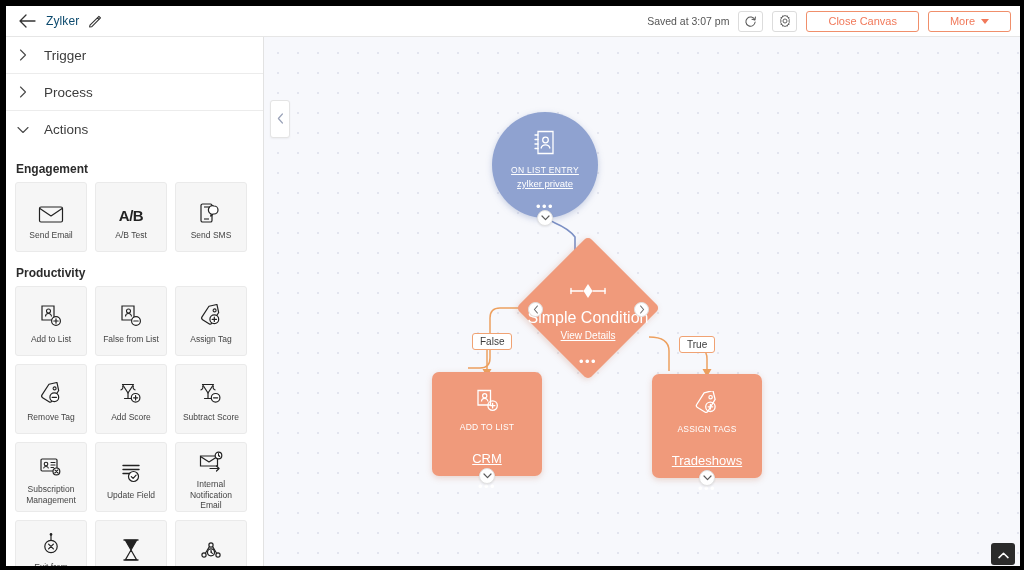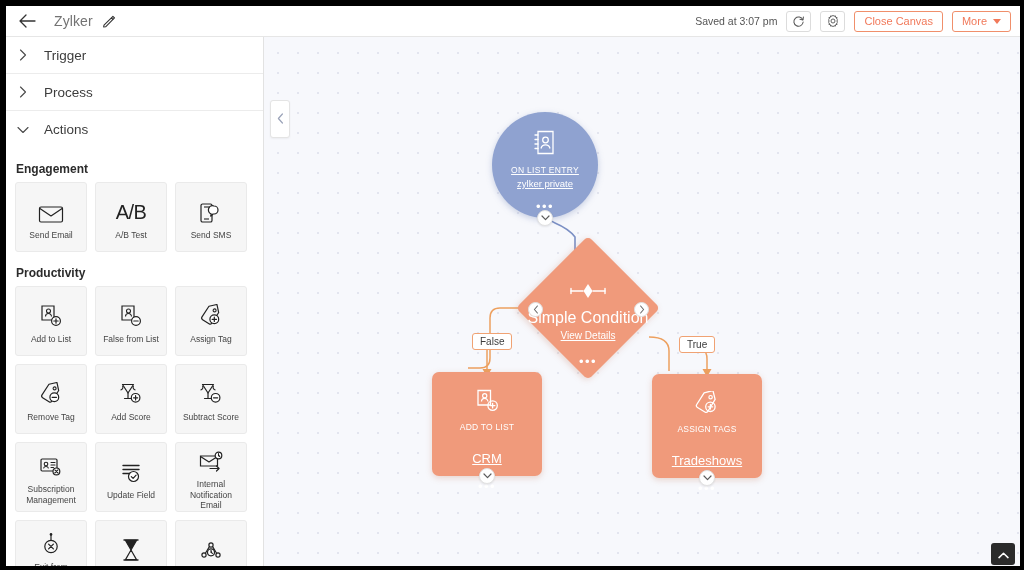--- a/index.html
+++ b/index.html
@@ -27,40 +27,40 @@
     background: #fff;
     border-bottom: 1px solid #e6e6e6;
     display: flex; align-items: center;
   }
   .back-arrow {
     margin-left: 10px; width: 22px; height: 22px;
     display: flex; align-items: center; justify-content: center;
     cursor: pointer;
   }
   .page-title {
-    margin-left: 16px;
-    font-size: 14px; color: #737373; letter-spacing: .1px;
+    margin-left: 8px;
+    font-size: 12px; color: #0c4a6e; letter-spacing: .1px;
   }
   .edit-pencil {
     margin-left: 8px; width: 16px; height: 16px; cursor: pointer;
     display: flex; align-items: center; justify-content: center;
   }
   .header-right {
     margin-left: auto; display: flex; align-items: center; gap: 9px;
     padding-right: 9px;
   }
   .saved-text { font-size: 10.5px; color: #555; white-space: nowrap; }
   .icon-btn {
     width: 25px; height: 21px;
     border: 1px solid #dcdcdc; border-radius: 3px;
     background: #fff; display: flex; align-items: center; justify-content: center;
     cursor: pointer;
   }
   .orange-btn {
-    height: 21px; padding: 0 9px;
+    height: 21px; padding: 0 21px;
     border: 1px solid #f08f6b; border-radius: 3px;
     background: #fff; color: #f1795a;
     font-size: 11px; display: flex; align-items: center; justify-content: center;
     cursor: pointer; white-space: nowrap;
   }
   .orange-btn .caret {
     margin-left: 6px; width: 0; height: 0;
     border-left: 4px solid transparent; border-right: 4px solid transparent;
     border-top: 5px solid #f1795a;
   }
@@ -96,21 +96,21 @@
     display: flex; flex-direction: column; align-items: center; justify-content: center;
     cursor: pointer;
   }
   .tile .tile-ico {
     height: 30px; display: flex; align-items: flex-end; justify-content: center;
   }
   .tile .tile-label {
     margin-top: 6px; font-size: 8.5px; color: #444; text-align: center;
     line-height: 1.25; padding: 0 3px;
   }
-  .tile .ab-text { font-size: 20px; font-weight: normal; color: #222; letter-spacing: -.5px; }
+  .tile .ab-text { font-size: 15px; font-weight: bold; color: #222; letter-spacing: -.5px; }
 
   
   .canvas {
     position: absolute; top: 31px; left: 258px;
     width: 756px; height: 533px;
     background-color: #f7f8fc;
     background-image: radial-gradient(#e3e5ef 1.1px, transparent 1.2px);
     background-size: 20px 20px;
     background-position: 4px 6px;
     overflow: hidden;

